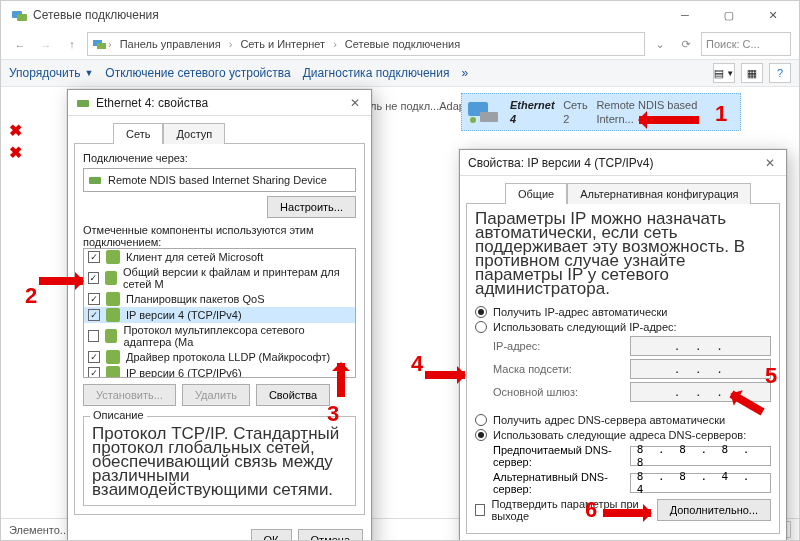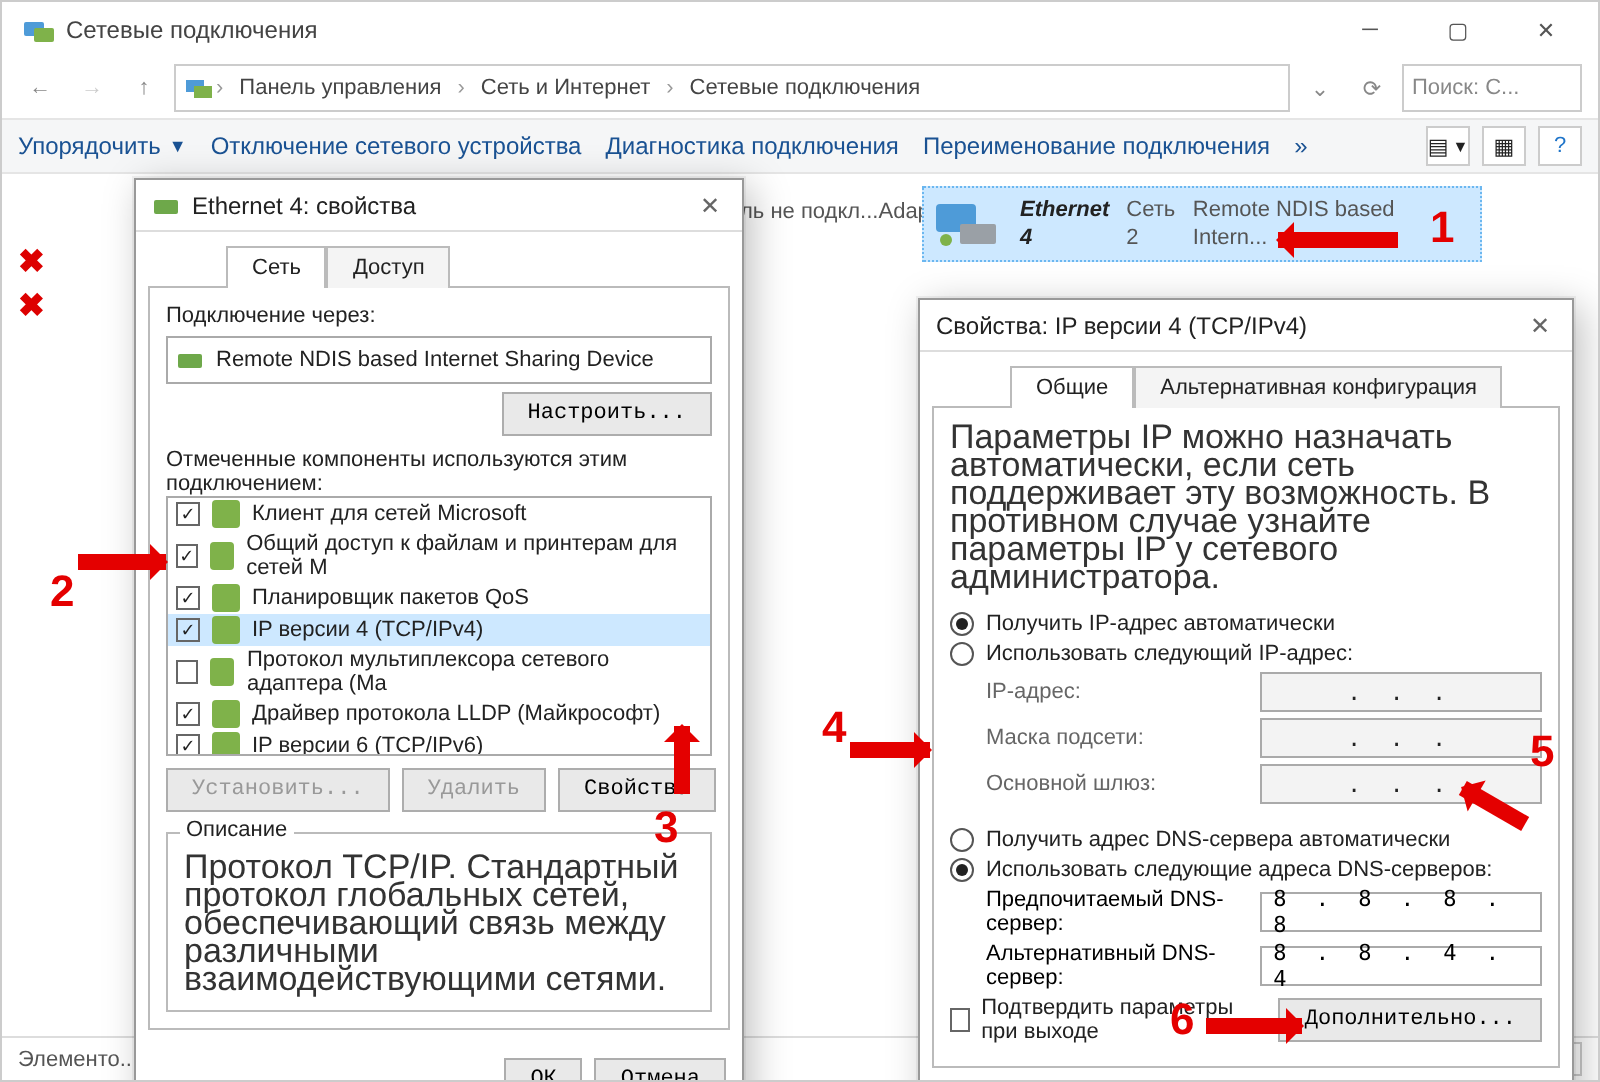--- a/index.html
+++ b/index.html
@@ -39,21 +39,21 @@
 
   
   .dlg { position:absolute; background:#fff; border:1px solid #999; box-shadow:0 0 0 1px rgba(0,0,0,.05), 4px 4px 18px rgba(0,0,0,.25);}
   .dlg-title{height:26px;display:flex;align-items:center;justify-content:space-between;padding:0 6px 0 8px;font-size:12px;border-bottom:1px solid #ddd;}
   .closex{width:20px;height:20px;display:flex;align-items:center;justify-content:center;color:#666;}
   .tabs{display:flex;padding:6px 6px 0 6px;gap:0;}
   .tab{padding:4px 12px;border:1px solid #bbb;border-bottom:none;background:#f4f4f4;position:relative;top:1px;}
   .tab.act{background:#fff;margin-left:39px;}
   .tabbody{margin:0 6px 6px 6px;border:1px solid #bbb;padding:8px;background:#fff;}
   .group{border:1px solid #bbb;padding:10px 8px 8px 8px;margin-top:10px;position:relative;}
-  .btn{border:1px solid #adadad;background:#e9e9e9;height:22px;padding:0 12px;font-size:11px;display:inline-flex;align-items:center;justify-content:center;font-family:Liberation Mono, monospace;}
+  .btn{border:1px solid #adadad;background:#e9e9e9;height:22px;padding:0 12px;font-size:11px;display:inline-flex;align-items:center;justify-content:center;}
   .btn.default{box-shadow:0 0 0 1px #1e74c9 inset;}
   .btn[disabled]{color:#999;}
   .list{border:1px solid #aaa;height:130px;overflow:auto;}
   .listrow{display:flex;align-items:center;gap:6px;padding:1px 4px;}
   .listrow.sel{background:#cde8ff;}
   .listchk{width:12px;height:12px;border:1px solid #666;font-size:9px;text-align:center;line-height:11px;}
   .neticon{width:14px;height:14px;background:#7fb24a;border-radius:2px;}
   .note{font-size:17px;color:#333;line-height:14px;}
   .row{display:flex;align-items:center;gap:6px;margin:3px 0;}
   .radio{width:12px;height:12px;border:1px solid #555;border-radius:50%;display:inline-flex;align-items:center;justify-content:center;}
@@ -119,21 +119,20 @@
       </div>
   </div>
 
   <div class="menubar">
     <span class="menulink">
         <span>Упорядочить</span> 
         <span style="font-size:9px">▼</span>
       </span>
     <span class="menulink">Отключение сетевого устройства</span>
     <span class="menulink">Диагностика подключения</span>
-    <span class="menulink">Переименование подключения</span>
     <span class="menulink">»</span>
     <div class="menubar-right">
       <div class="iconbtn">
           <span>▤</span>
           <span style="font-size:8px;margin-left:2px">▼</span>
         </div>
       <div class="iconbtn">
           <span>▦</span>
         </div>
       <div class="iconbtn">
@@ -206,21 +205,21 @@
     <div style="margin-top:6px">Отмеченные компоненты используются этим подключением:</div>
     <div class="list">
       <div class="listrow">
           <span class="listchk">✓</span>
           <span class="neticon"></span>
           <span>Клиент для сетей Microsoft</span>
         </div>
       <div class="listrow">
           <span class="listchk">✓</span>
           <span class="neticon"></span>
-          <span>Общий доступ к файлам и принтерам для сетей M</span>
+          <span>Общий версии к файлам и принтерам для сетей M</span>
         </div>
       <div class="listrow">
           <span class="listchk">✓</span>
           <span class="neticon"></span>
           <span>Планировщик пакетов QoS</span>
         </div>
       <div class="listrow sel">
           <span class="listchk">✓</span>
           <span class="neticon"></span>
           <span>IP версии 4 (TCP/IPv4)</span>

